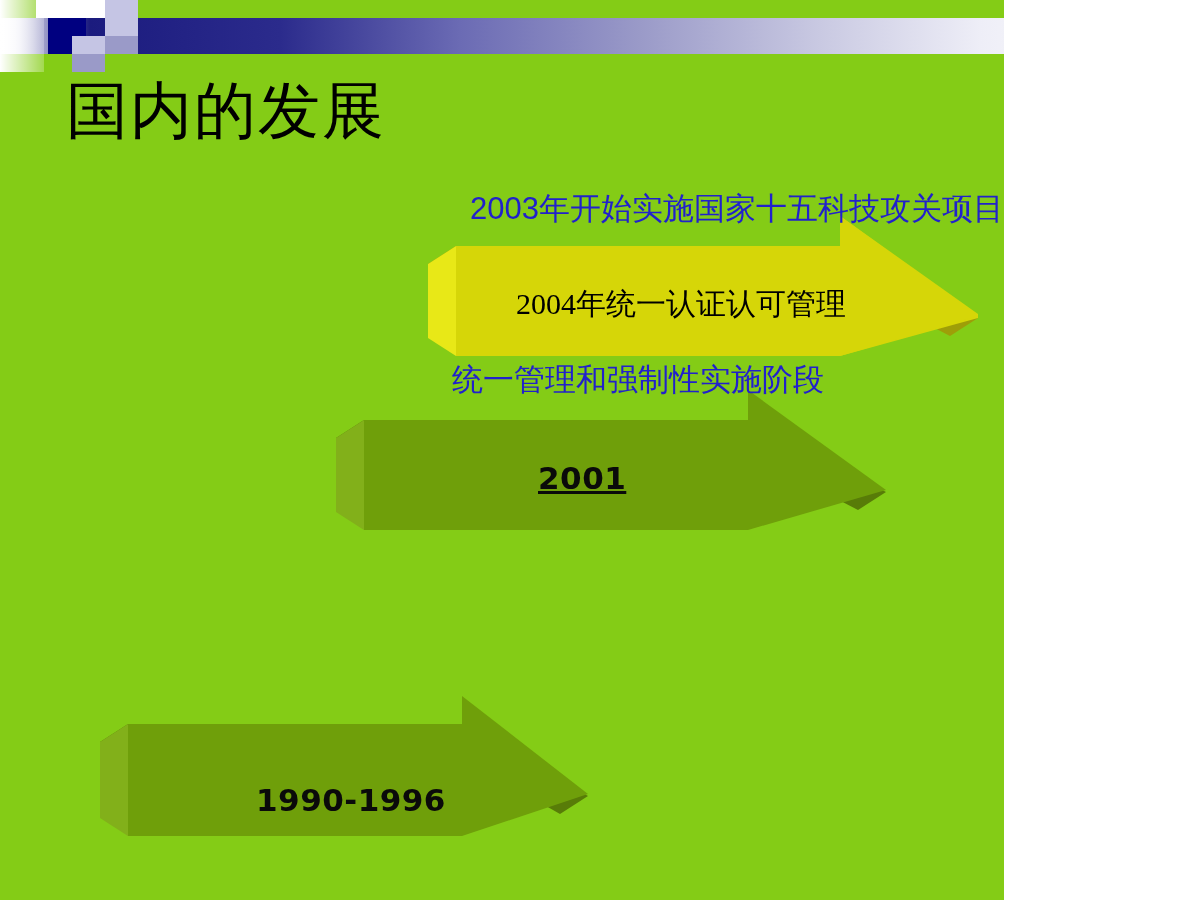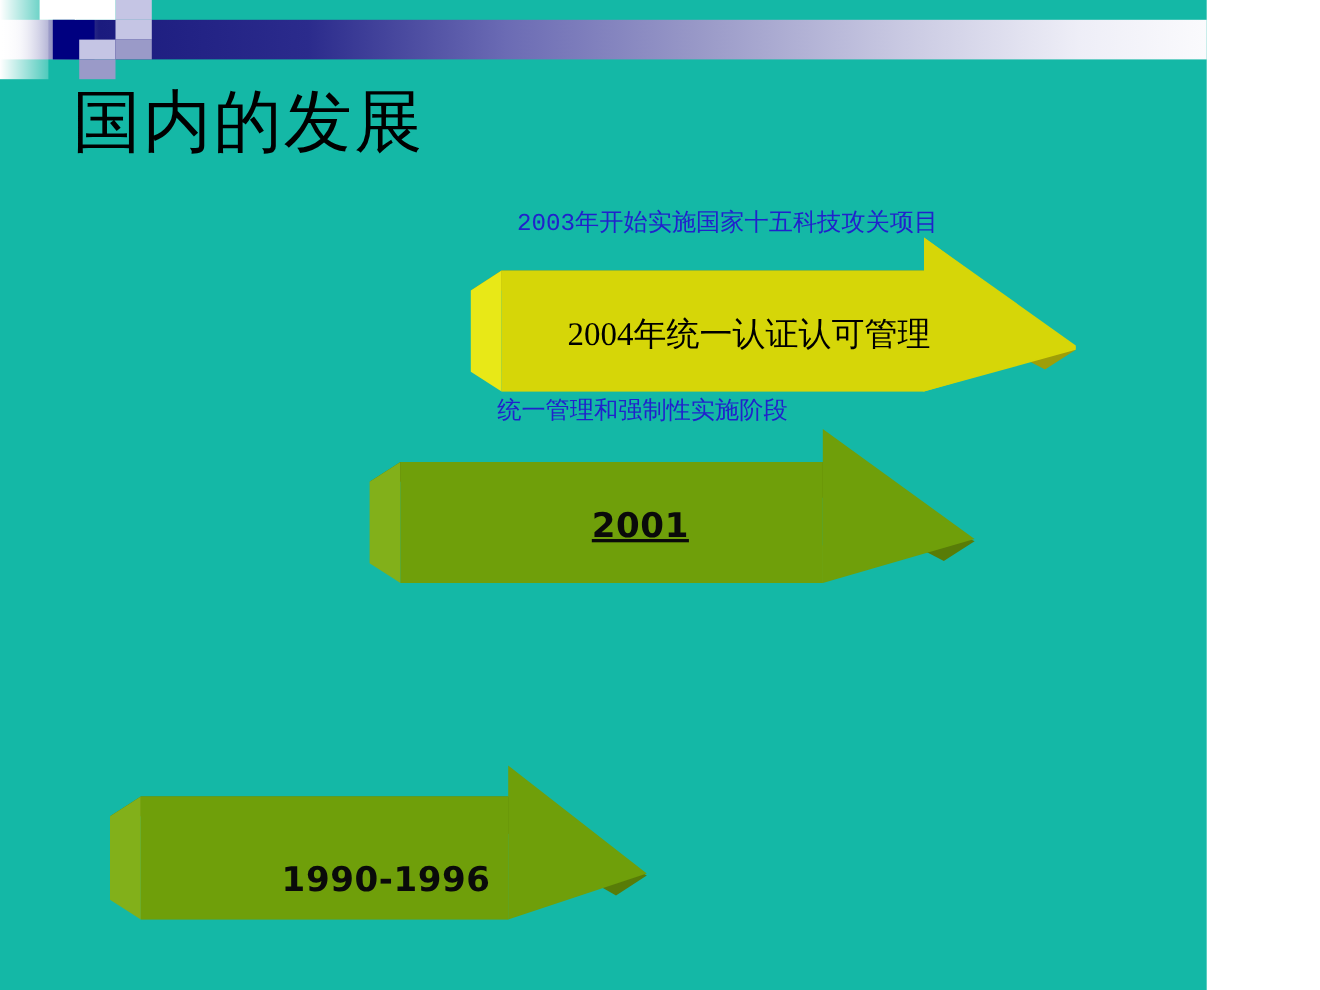--- a/index.html
+++ b/index.html
@@ -7,23 +7,23 @@
     margin: 0;
     padding: 0;
     background: #ffffff;
   }
   body {
     font-family: "Liberation Serif", "DejaVu Serif", serif;
   }
 
   #slide {
     position: relative;
-    width: 1097px;
+    width: 1004px;
     height: 900px;
-    background: #14b8a6;
+    background: #84cc16;
     overflow: hidden;
   }
 
   
   #header-decoration {
     position: absolute;
     left: 0; top: 0;
     width: 1200px; height: 72px;
   }
   .deco-bar {
@@ -71,22 +71,22 @@
     line-height: 1.05;
     color: #000000;
     letter-spacing: 2px;
     white-space: nowrap;
   }
 
   
   .caption {
     position: absolute;
     color: #2121cc;
-    font-family: Liberation Mono, monospace;
-    font-size: 22px;
+    font-family: Liberation Sans, sans-serif;
+    font-size: 31px;
     line-height: 1;
     white-space: nowrap;
     z-index: 6;
   }
 
   .arrow-wrap {
     position: absolute;
     z-index: 3;
   }
   .arrow-wrap svg { display: block; overflow: visible; }

